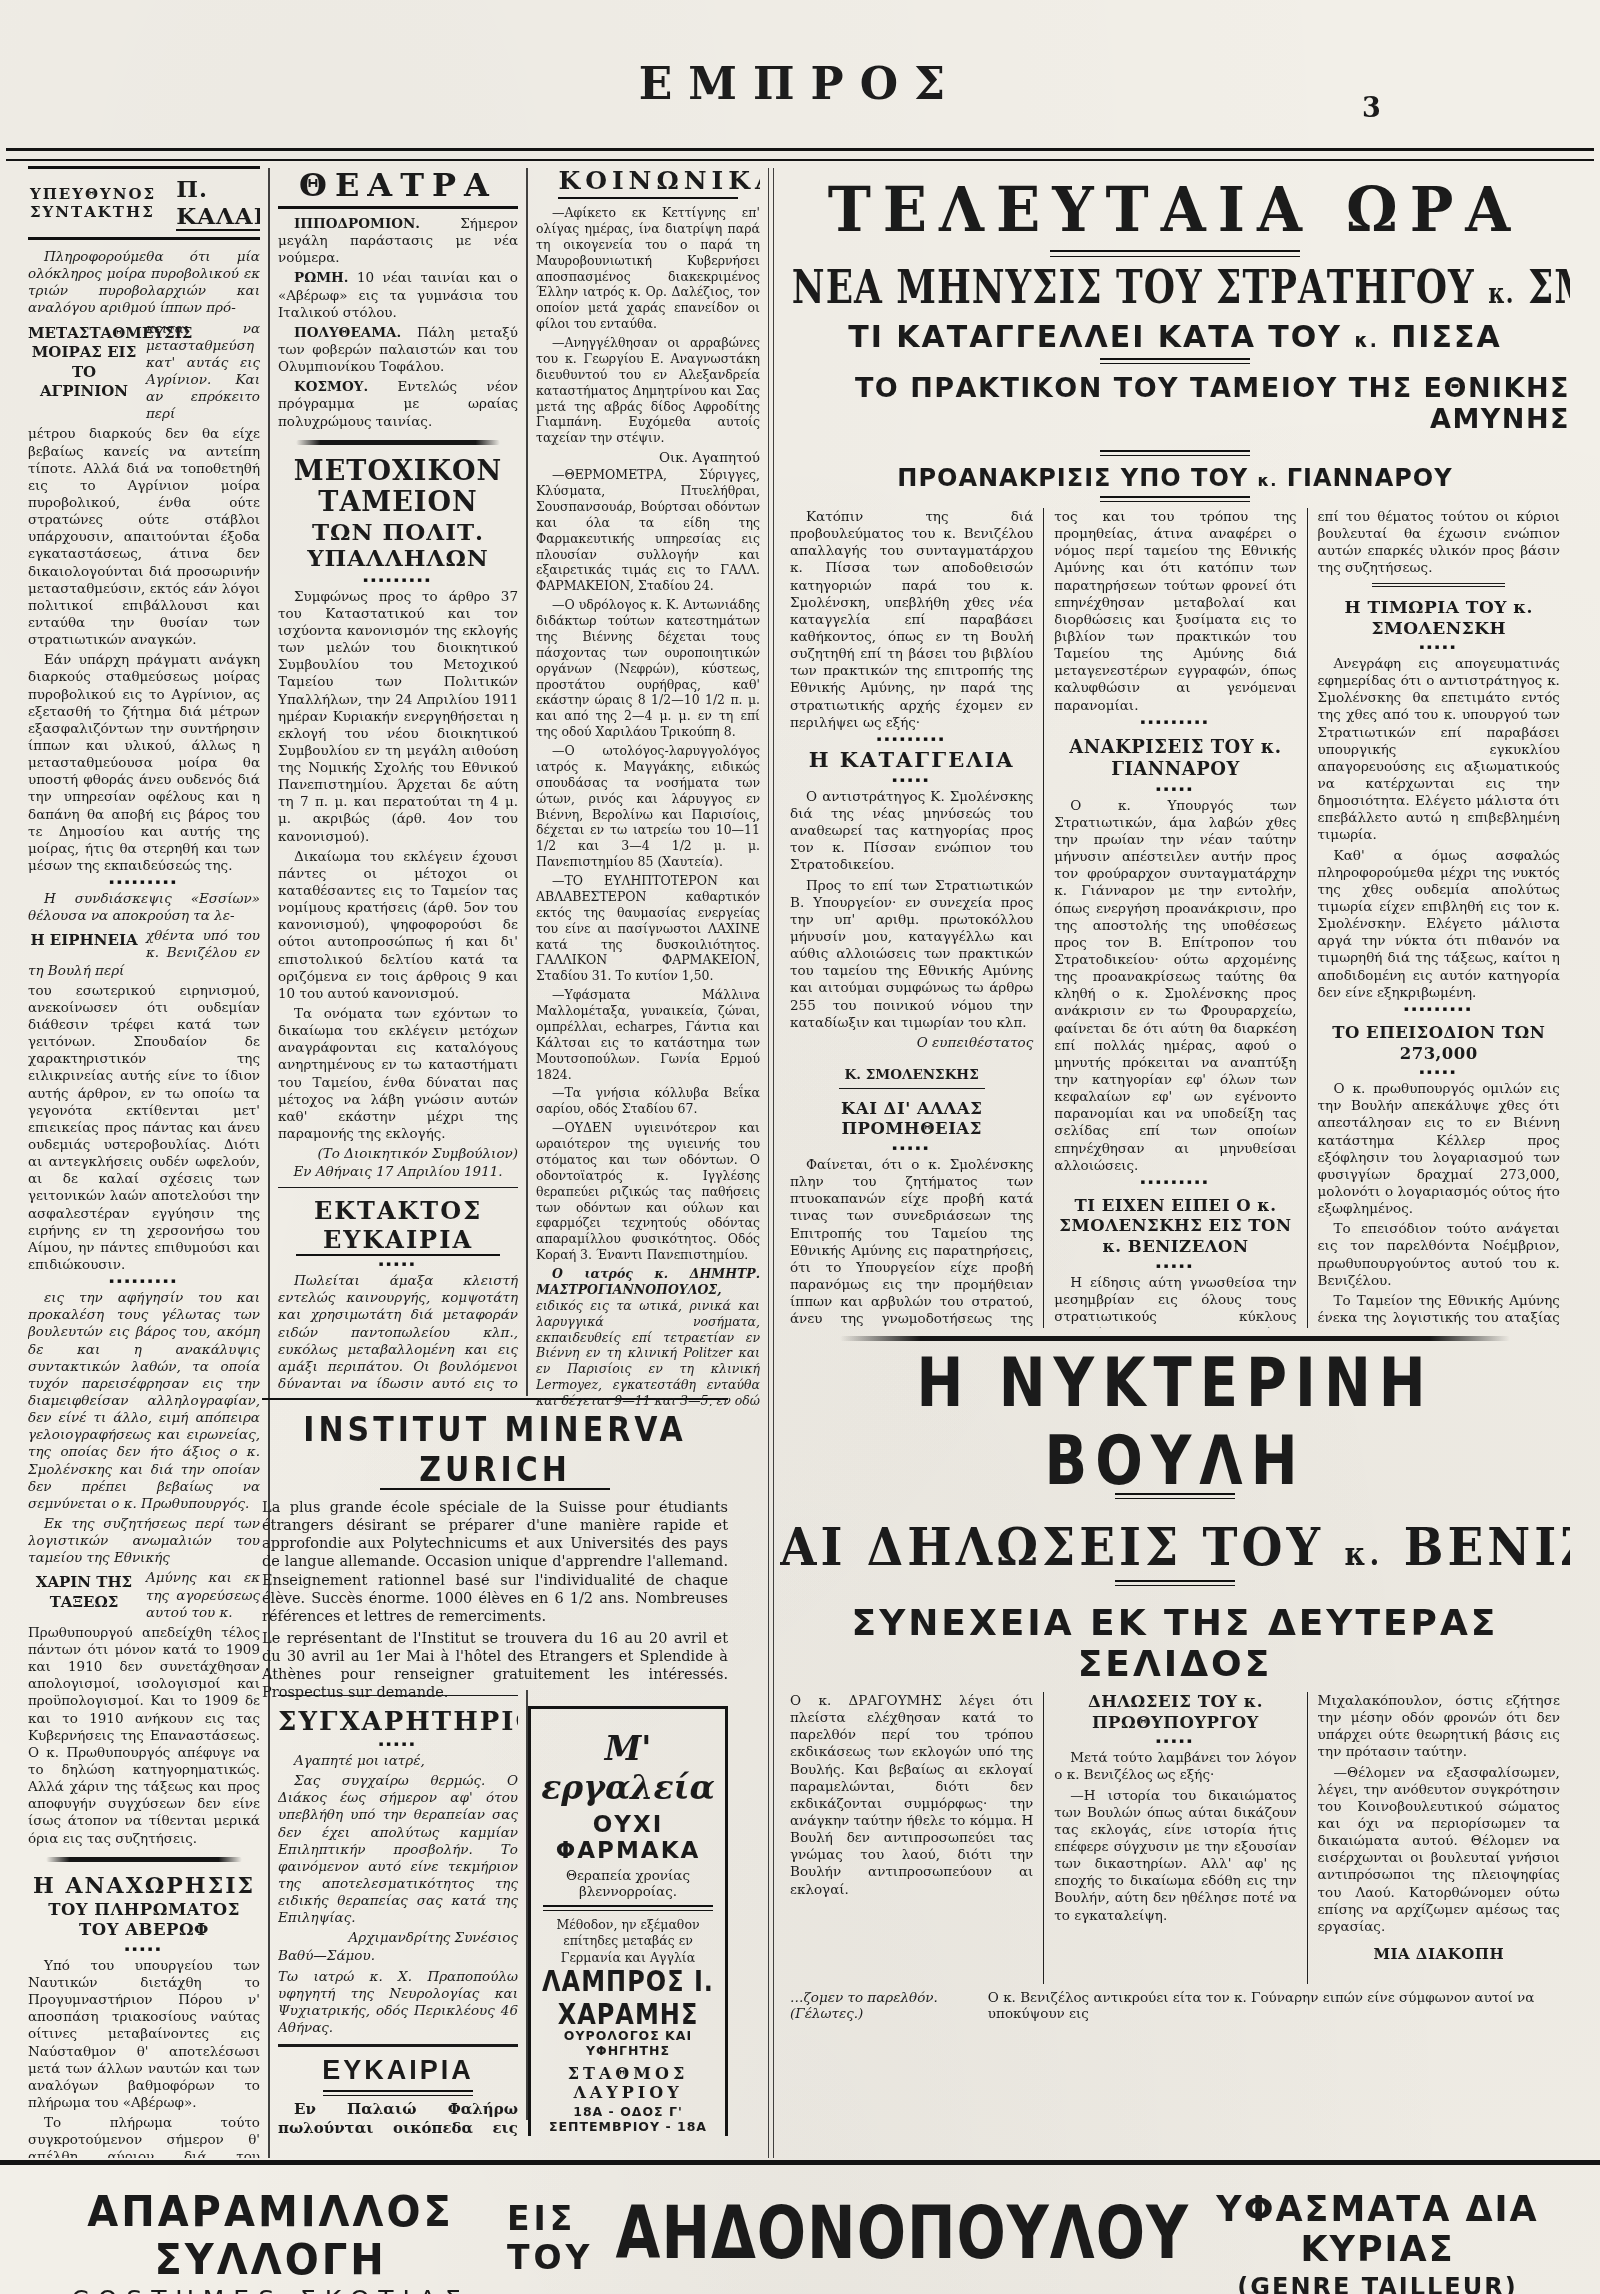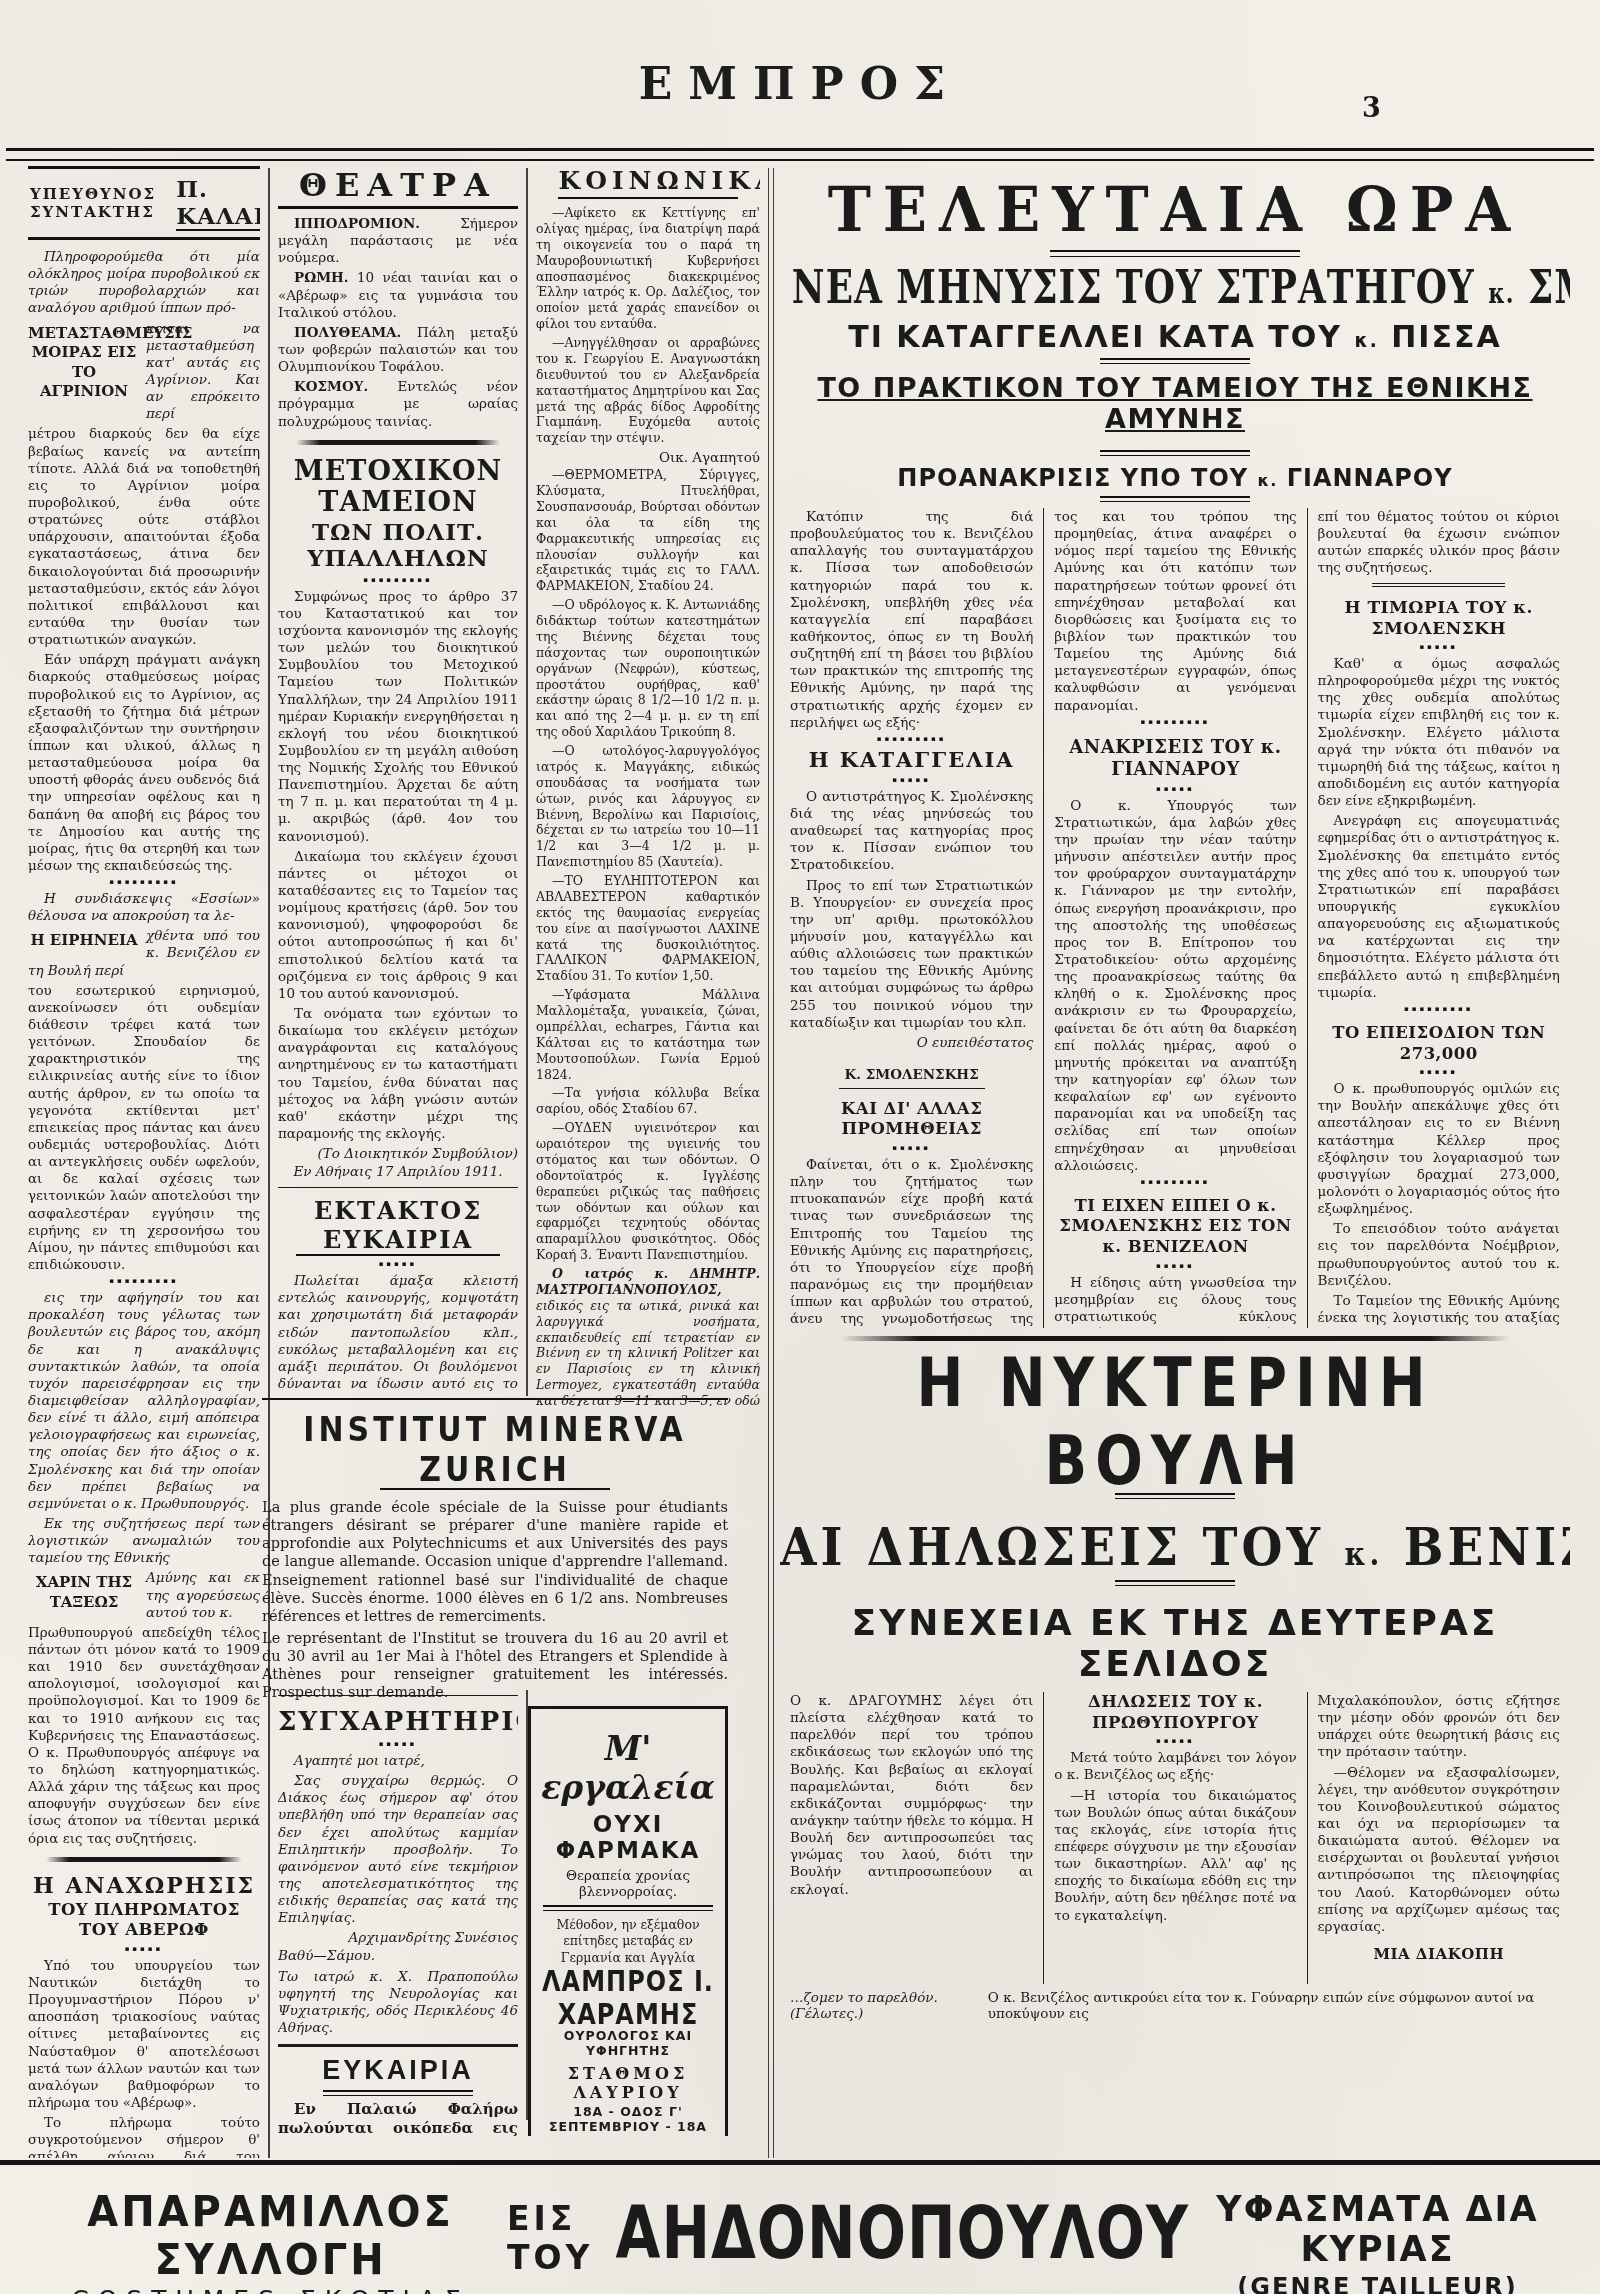--- a/index.html
+++ b/index.html
@@ -64,21 +64,21 @@
   .char-station{font-weight:bold;font-size:16px;letter-spacing:4px;margin:6px 0 2px;}
   .char-addr{font-family:"DejaVu Sans",sans-serif;font-weight:bold;font-size:12.5px;letter-spacing:1px;}
   
   .lh-h1{font-weight:bold;font-size:58px;letter-spacing:12px;text-align:center;margin:14px 0 0;transform:scaleY(1.05);}
   .lh-u1{width:250px;margin:6px auto;border-top:2.5px solid #111;border-bottom:1.5px solid #111;height:4px;}
   .lh-h2{font-weight:bold;font-size:37px;letter-spacing:1px;text-align:center;white-space:nowrap;transform:scale(.97,1.25);margin:8px 0 10px;}
   .lh-h2 .k{font-size:.62em;}
   .lh-h3{font-family:"DejaVu Sans",sans-serif;font-weight:bold;font-size:30px;letter-spacing:2px;text-align:center;margin:10px 0 4px;}
   .lh-h3 .k{font-size:.62em;}
   .lh-u2{width:150px;margin:4px auto;border-top:2px solid #111;border-bottom:1px solid #111;height:3px;}
-  .lh-h4{font-family:"DejaVu Sans",sans-serif;font-weight:bold;font-size:27px;letter-spacing:1.5px;text-align:center;margin:8px 0 16px;text-decoration:underline;}
+  .lh-h4{font-family:"DejaVu Sans",sans-serif;font-weight:bold;font-size:27px;letter-spacing:1.5px;text-align:right;margin:8px 0 16px;}
   .lh-h5{font-family:"DejaVu Sans",sans-serif;font-weight:bold;font-size:24px;letter-spacing:1px;text-align:center;margin:8px 0 2px;}
   .lh-h5 .k{font-size:.68em;}
   .lh-cols{display:flex;gap:0;}
   .lh-col{width:33.33%;padding:0 10px;box-sizing:border-box;overflow:hidden;}
   .lh-col + .lh-col{border-left:1.5px solid #222;}
   
   .np-h1{font-family:"DejaVu Sans",sans-serif;font-weight:bold;font-size:56px;letter-spacing:8px;text-align:center;transform:scaleY(1.2);margin:16px 0 6px;}
   .np-h2{font-weight:bold;font-size:47px;letter-spacing:4px;text-align:center;transform:scaleY(1.12);margin:20px 0 6px;white-space:nowrap;}
   .np-h2 .k{font-size:.6em;}
   .np-h3{font-family:"DejaVu Sans",sans-serif;font-weight:bold;font-size:36px;letter-spacing:3px;text-align:center;margin:16px 0 8px;}
@@ -278,22 +278,22 @@
         <div class="head-sub">ΤΙ ΕΙΧΕΝ ΕΙΠΕΙ Ο κ. ΣΜΟΛΕΝΣΚΗΣ ΕΙΣ ΤΟΝ κ. ΒΕΝΙΖΕΛΟΝ</div>
         <div class="orn short"></div>
         <p class="jp">Η είδησις αύτη γνωσθείσα την μεσημβρίαν εις όλους τους στρατιωτικούς κύκλους προεκάλεσε ζωηροτάτας συζητήσεις και λέγεται ότι θα απασχολήση την κοινήν γνώμην ένεκα του χαρακτήρος αυτής. Λέγεται ότι ο κ. Σμολένσκης είχε προβή προφορικώς εις επανειλημμένας διαμαρτυρίας προς τον κ. πρωθυπουργόν, ότι ανεξαρτήτως του ότι δεν απέφυγε να χαρακτηρίση, αι προμήθειαι δεν εγένοντο συμφώνως προς τον νόμον· ο κ. Σμολένσκης είπεν ημέραν τινά·</p>
 
       </div>
       <div class="lh-col">
         <p class="jp noind">επί του θέματος τούτου οι κύριοι βουλευταί θα έχωσιν ενώπιον αυτών επαρκές υλικόν προς βάσιν της συζητήσεως.</p>
         <div class="thinrule" style="width:55%;margin:6px auto;border-top-width:1px;border-bottom:1px solid #1a1a1a;height:2px;"></div>
         <div class="head-sub" style="font-size:17px;">Η ΤΙΜΩΡΙΑ ΤΟΥ κ. ΣΜΟΛΕΝΣΚΗ</div>
         <div class="orn short"></div>
+        <p class="jp">Ανεγράφη εις απογευματινάς εφημερίδας ότι ο αντιστράτηγος κ. Σμολένσκης θα επετιμάτο εντός της χθες από του κ. υπουργού των Στρατιωτικών επί παραβάσει υπουργικής εγκυκλίου απαγορευούσης εις αξιωματικούς να κατέρχωνται εις την δημοσιότητα. Ελέγετο μάλιστα ότι επεβάλλετο αυτώ η επιβεβλημένη τιμωρία.</p>
         <p class="jp">Καθ' α όμως ασφαλώς πληροφορούμεθα μέχρι της νυκτός της χθες ουδεμία απολύτως τιμωρία είχεν επιβληθή εις τον κ. Σμολένσκην. Ελέγετο μάλιστα αργά την νύκτα ότι πιθανόν να τιμωρηθή διά της τάξεως, καίτοι η αποδιδομένη εις αυτόν κατηγορία δεν είνε εξηκριβωμένη.</p>
-        <p class="jp">Ανεγράφη εις απογευματινάς εφημερίδας ότι ο αντιστράτηγος κ. Σμολένσκης θα επετιμάτο εντός της χθες από του κ. υπουργού των Στρατιωτικών επί παραβάσει υπουργικής εγκυκλίου απαγορευούσης εις αξιωματικούς να κατέρχωνται εις την δημοσιότητα. Ελέγετο μάλιστα ότι επεβάλλετο αυτώ η επιβεβλημένη τιμωρία.</p>
         <div class="orn"></div>
         <div class="head-sub">ΤΟ ΕΠΕΙΣΟΔΙΟΝ ΤΩΝ 273,000</div>
         <div class="orn short"></div>
         <p class="jp">Ο κ. πρωθυπουργός ομιλών εις την Βουλήν απεκάλυψε χθες ότι απεστάλησαν εις το εν Βιέννη κατάστημα Κέλλερ προς εξόφλησιν του λογαριασμού των φυσιγγίων δραχμαί 273,000, μολονότι ο λογαριασμός ούτος ήτο εξωφλημένος.</p>
         <p class="jp">Το επεισόδιον τούτο ανάγεται εις τον παρελθόντα Νοέμβριον, πρωθυπουργούντος αυτού του κ. Βενιζέλου.</p>
         <p class="jp">Το Ταμείον της Εθνικής Αμύνης ένεκα της λογιστικής του αταξίας απέστειλεν εις τον ταγματάρχην του πυροβολικού κ. Γουβέλην εν τσεκ 273,000 φράγκων διά το κατάστημα Κέλλερ. Μόλις έλαβε το τσεκ ο κ. Γουβέλης έσπευσεν αμέσως να πέμψη το σημείωμά του, εν τω οποίω ανεγράφοντο πάσαι αι δόσεις προς το εργοστάσιον.</p>
 
       </div>
     </div>
   </div>

